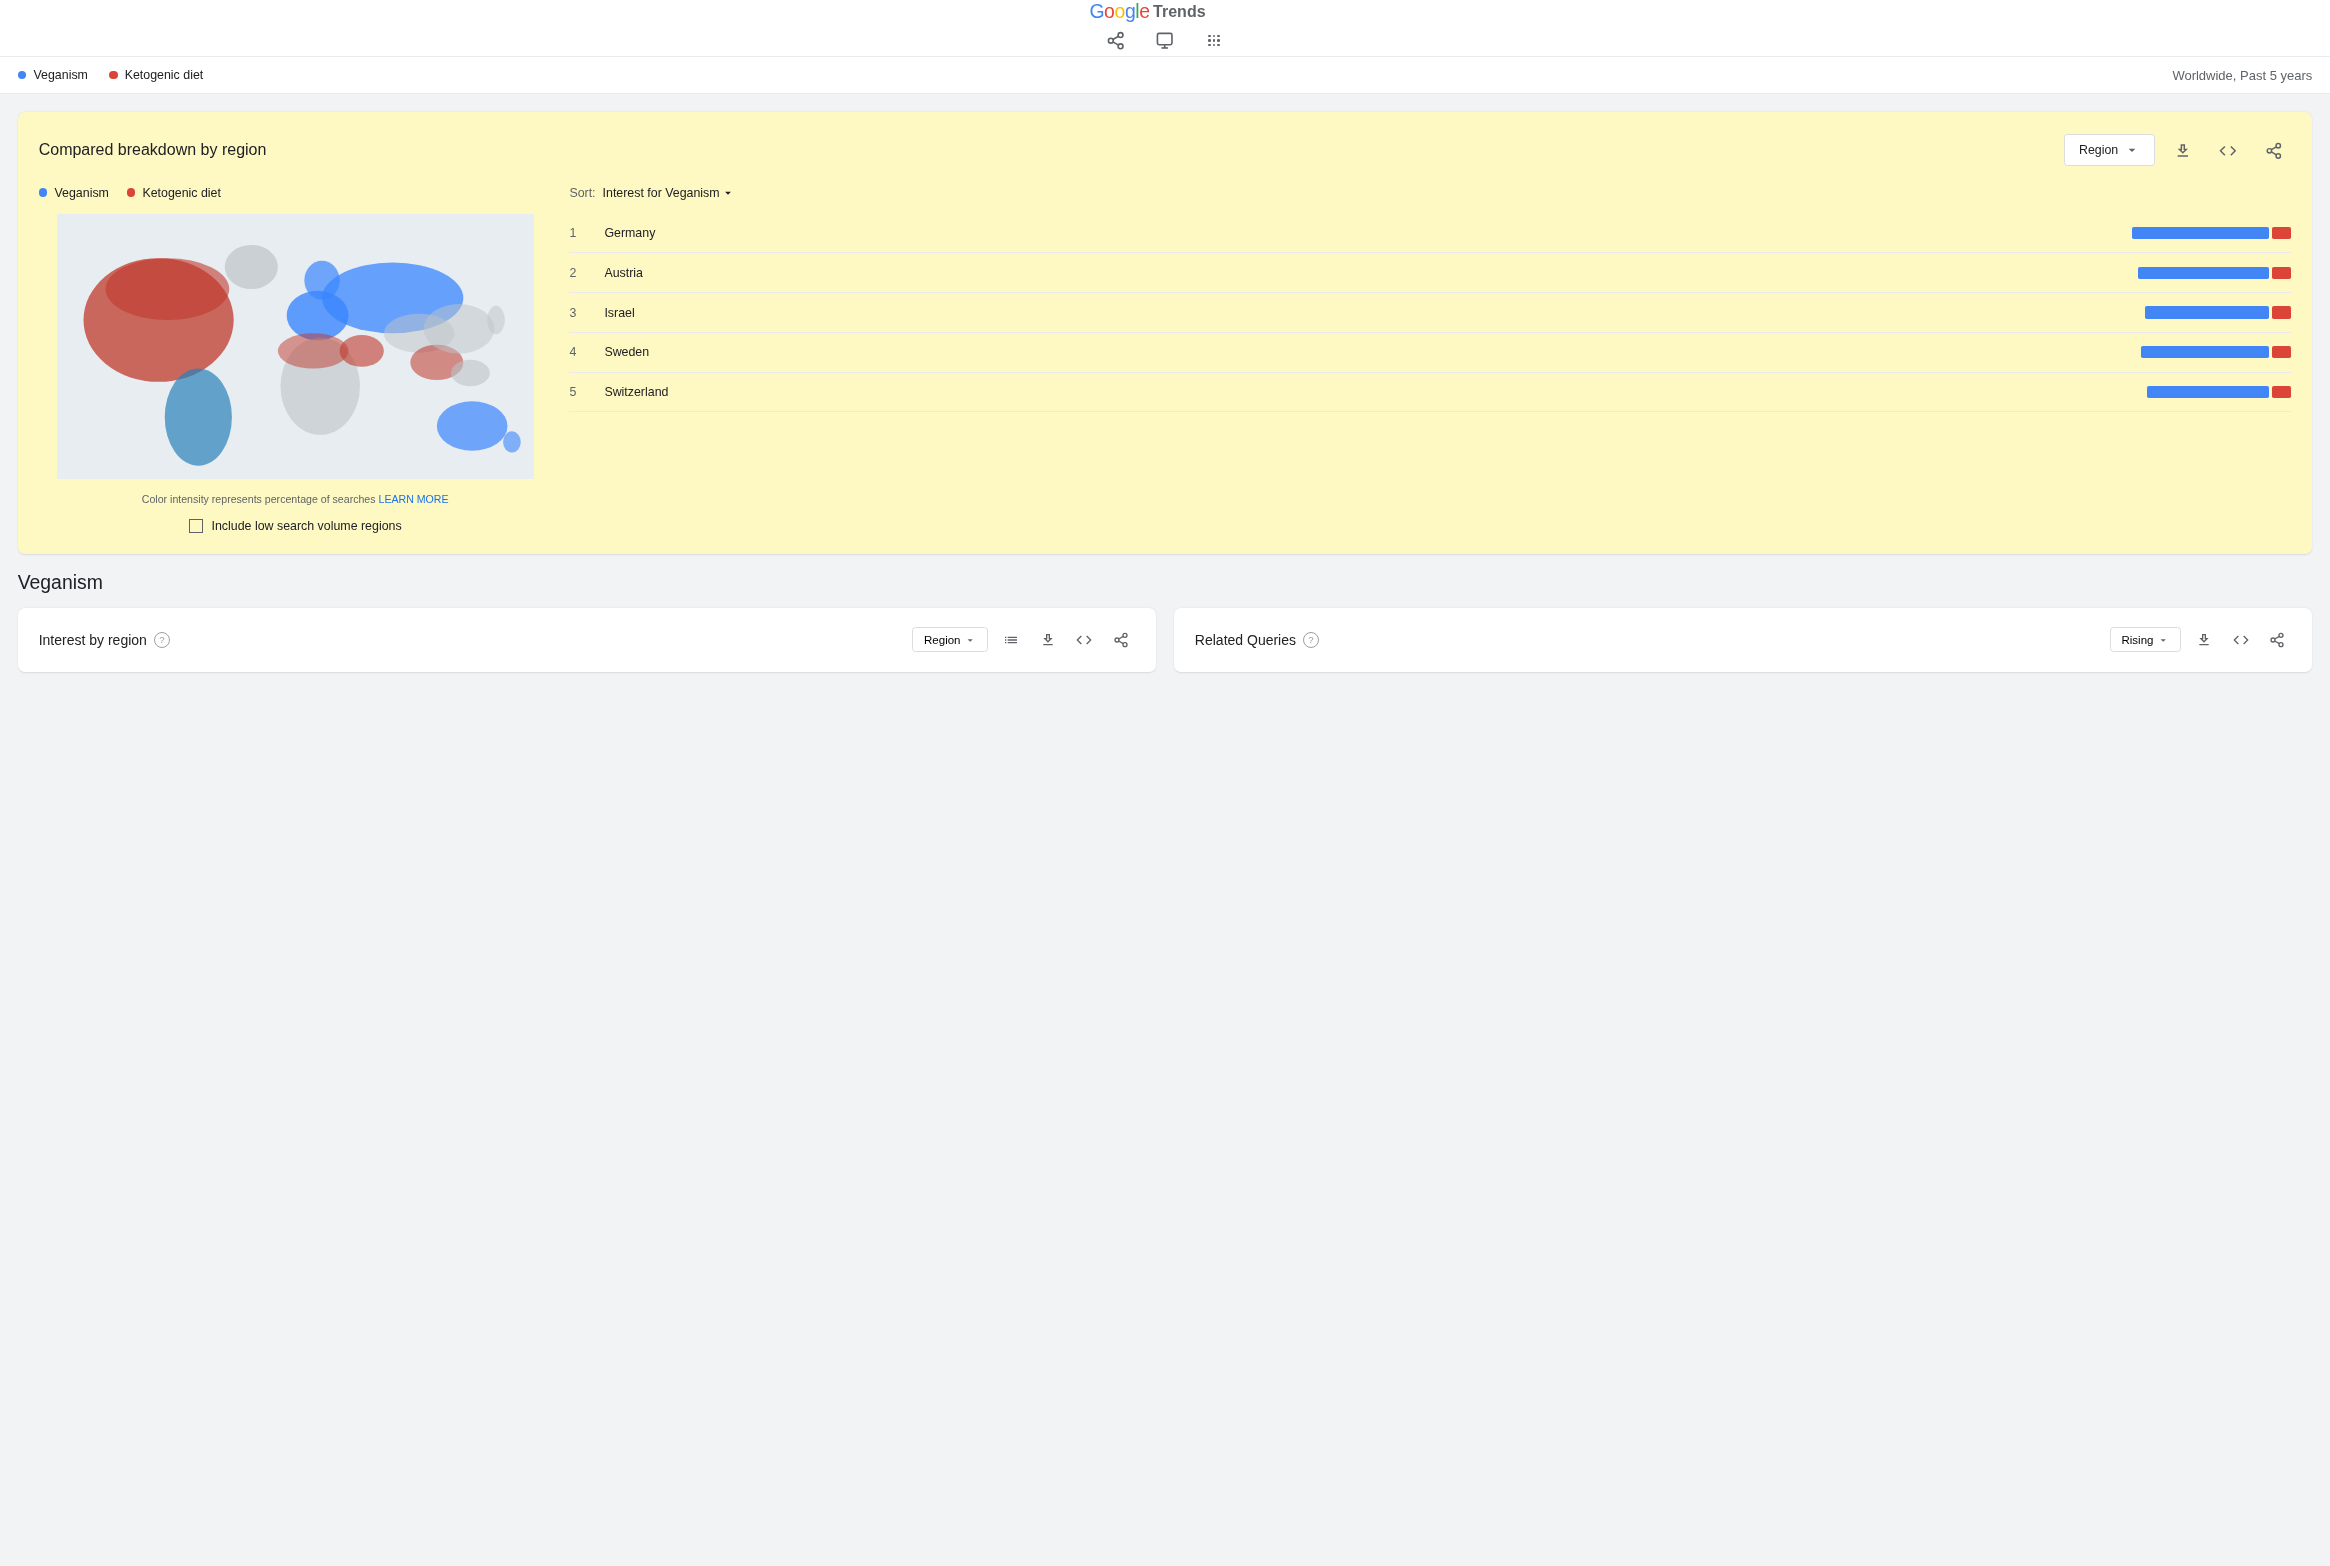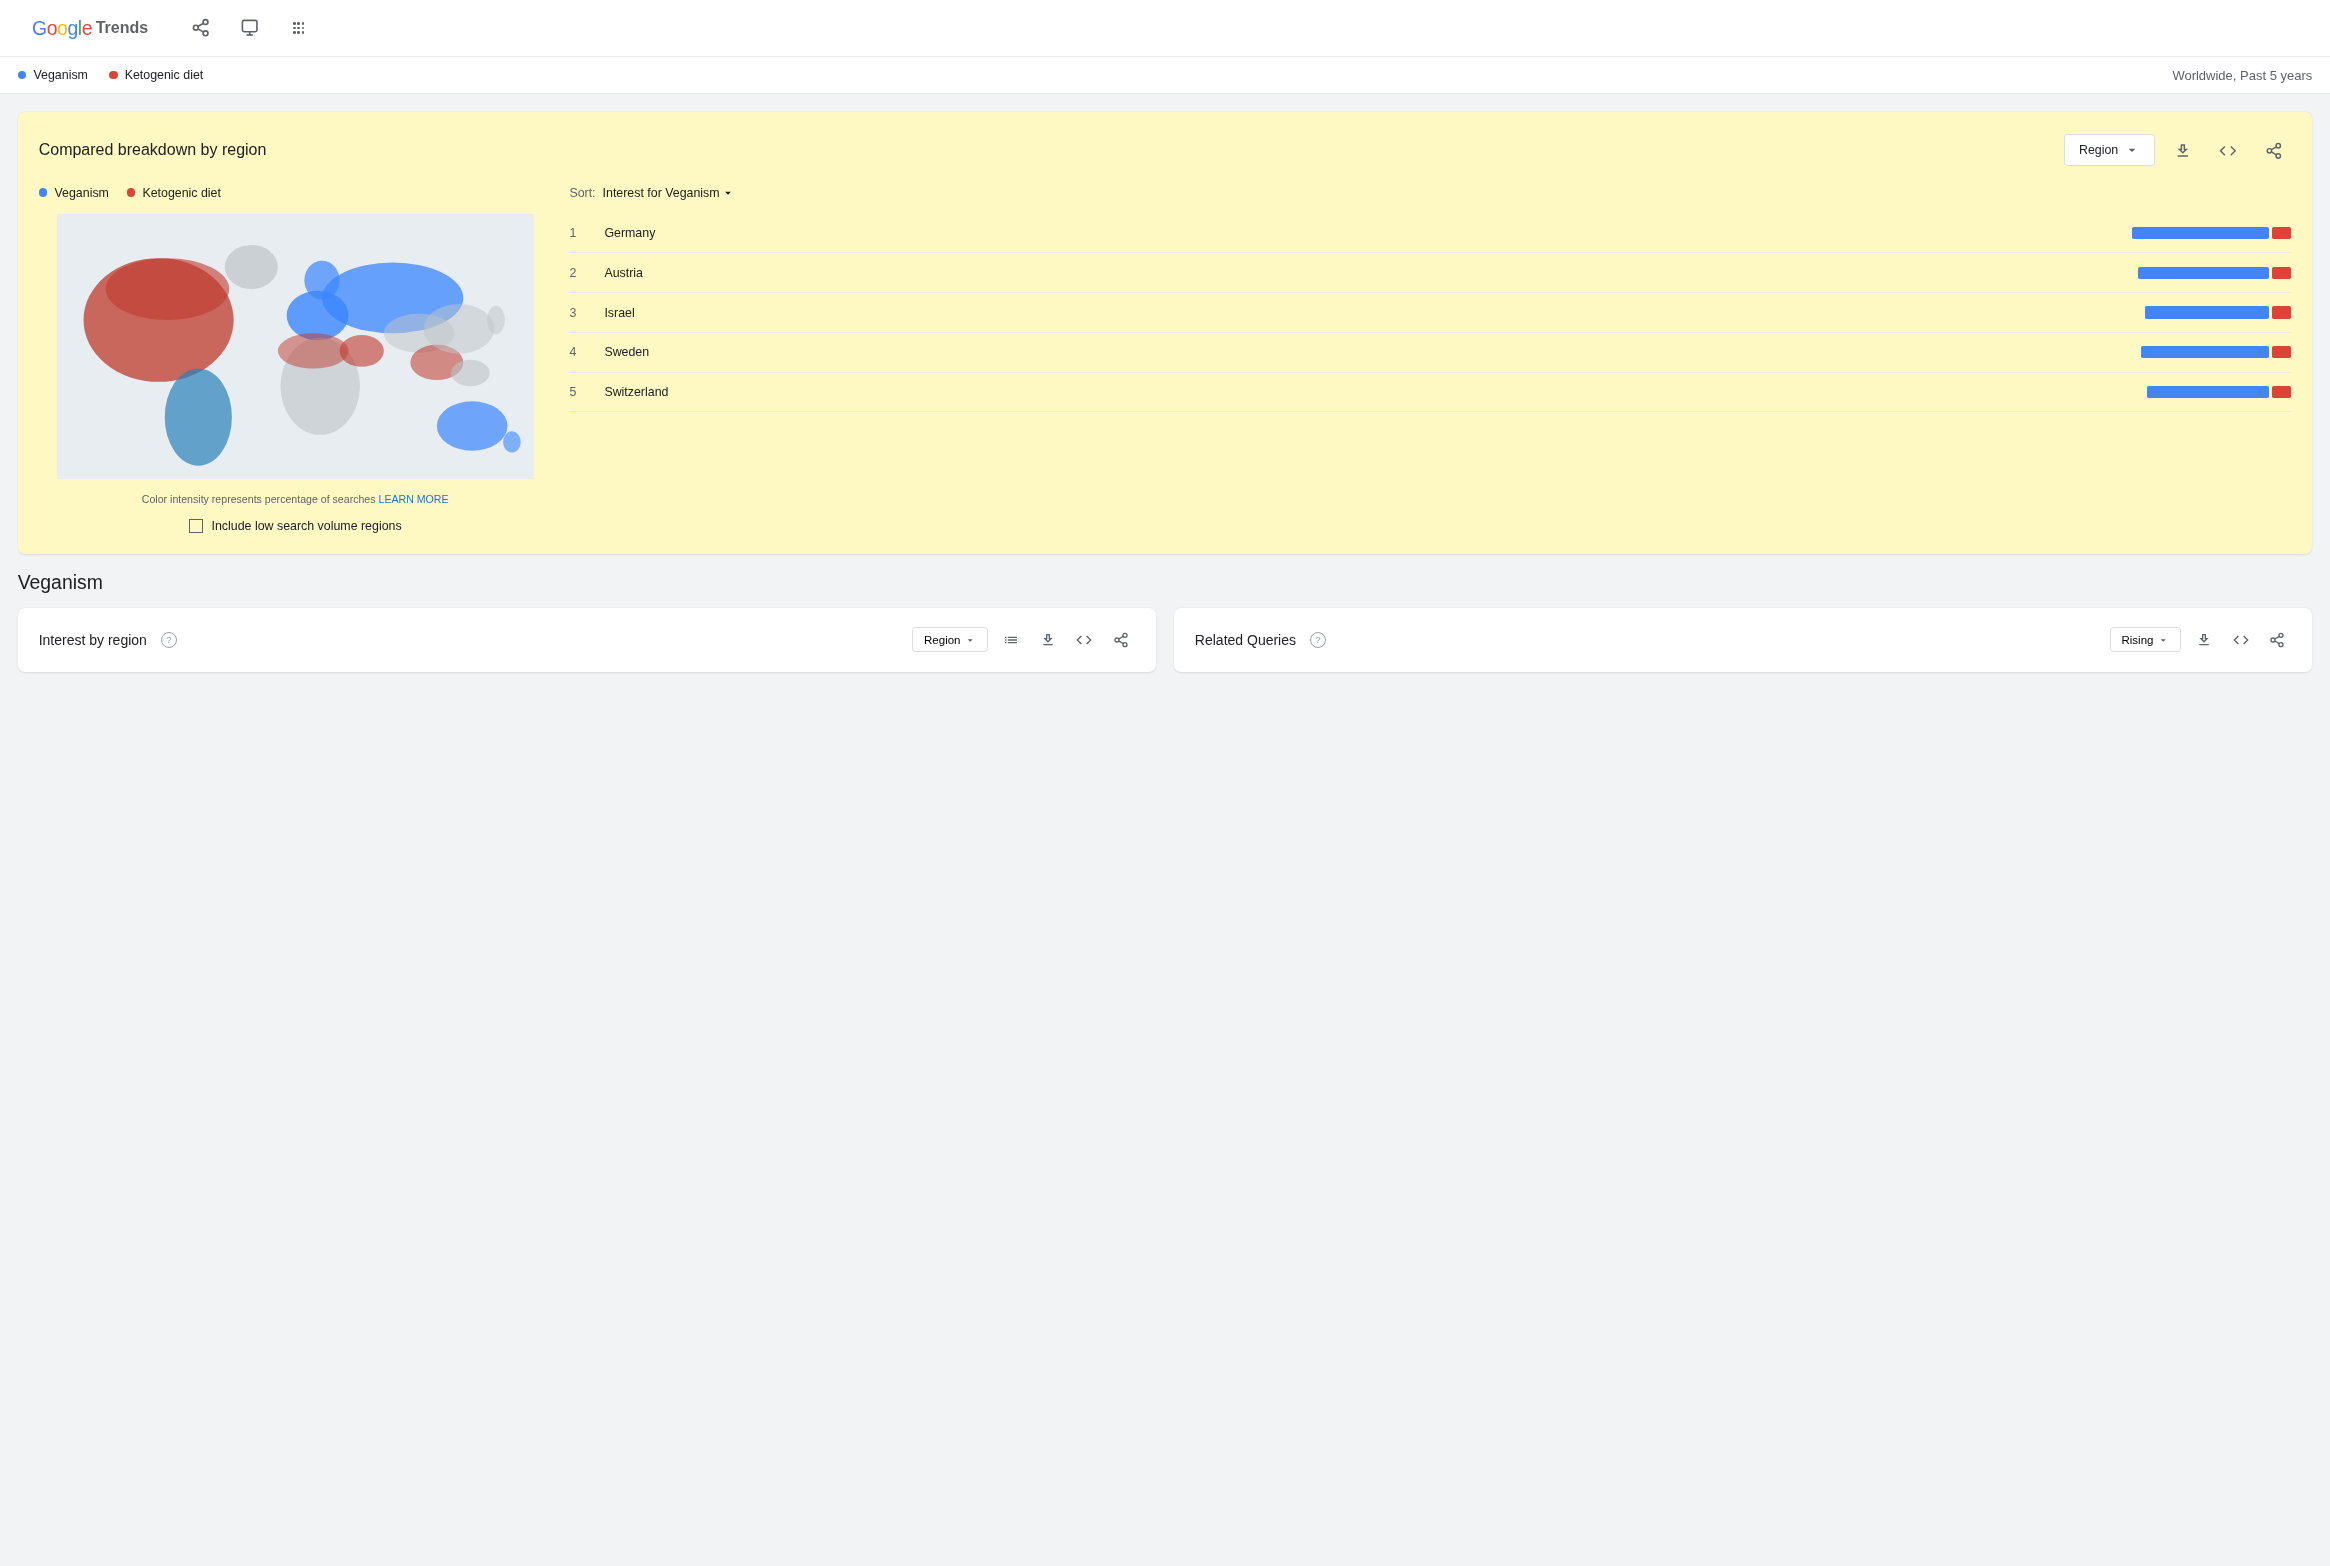--- a/index.html
+++ b/index.html
@@ -3,23 +3,24 @@
   <meta charset="utf-8">
   <style>
     * { box-sizing: border-box; margin: 0; padding: 0; }
     body { font-family: 'Google Sans', Arial, sans-serif; background: #f1f3f4; color: #202124; font-size: 12.4px; }
 
     
     .header {
       background: #fff;
       display: flex;
       align-items: center;
-      padding: 0 32px;
+      padding: 0 6px;
       height: 57px;
       border-bottom: 0.9px solid #e8eaed;
+      flex-direction: column;
     }
     .logo-area {
       display: flex;
       align-items: center;
       margin-right: 35px;
     }
     .logo-google {
       font-size: 19.4px;
       font-weight: 400;
       letter-spacing: -0.4px;
@@ -270,21 +271,21 @@
       box-shadow: 0 0.9px 1.8px rgba(0,0,0,0.1);
     }
     .bottom-card-header {
       display: flex;
       align-items: center;
       justify-content: space-between;
     }
     .bottom-card-title-row {
       display: flex;
       align-items: center;
-      gap: 14px;
+      gap: 7px;
     }
     .bottom-card-title {
       font-size: 14px;
       font-weight: 400;
       color: #202124;
     }
     .info-icon {
       width: 16px;
       height: 16px;
       border-radius: 50%;

